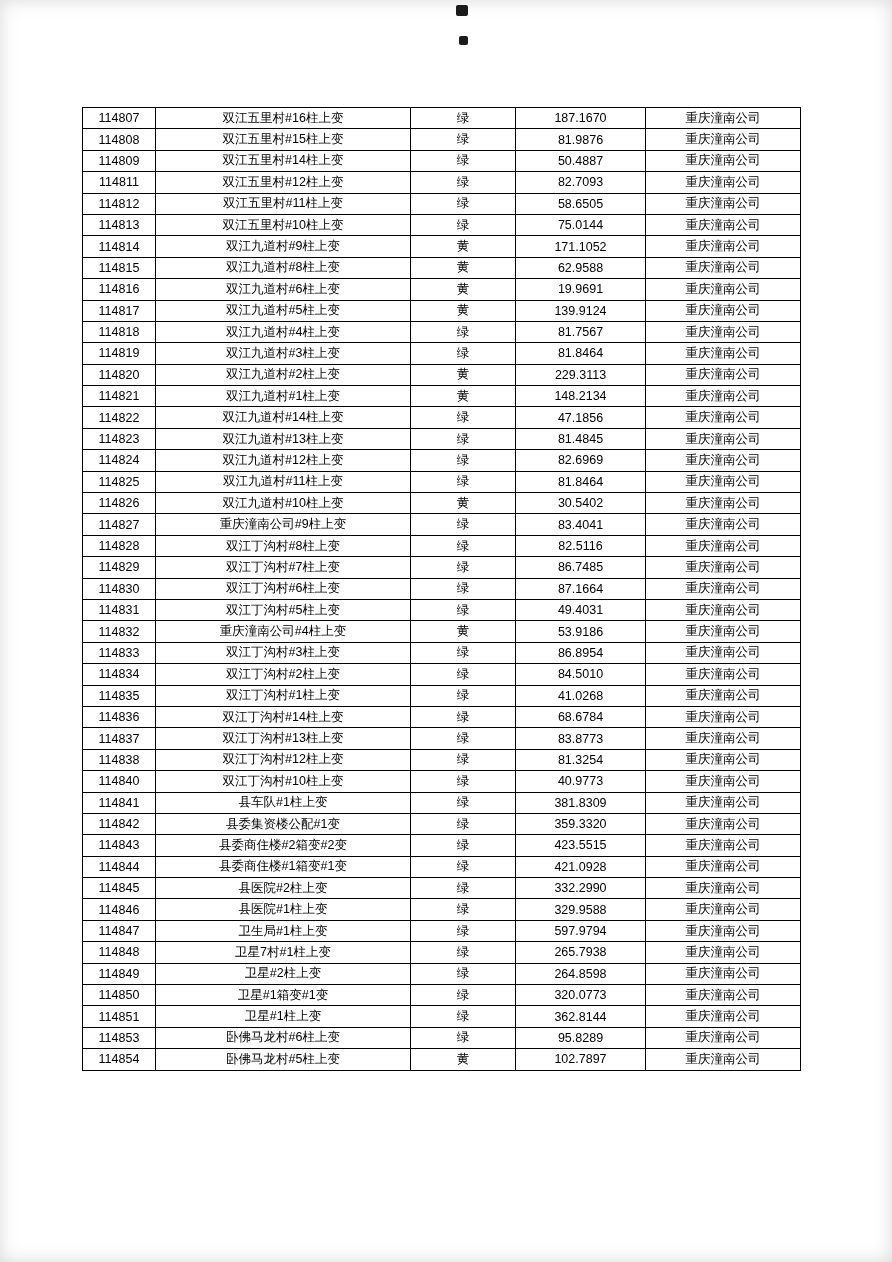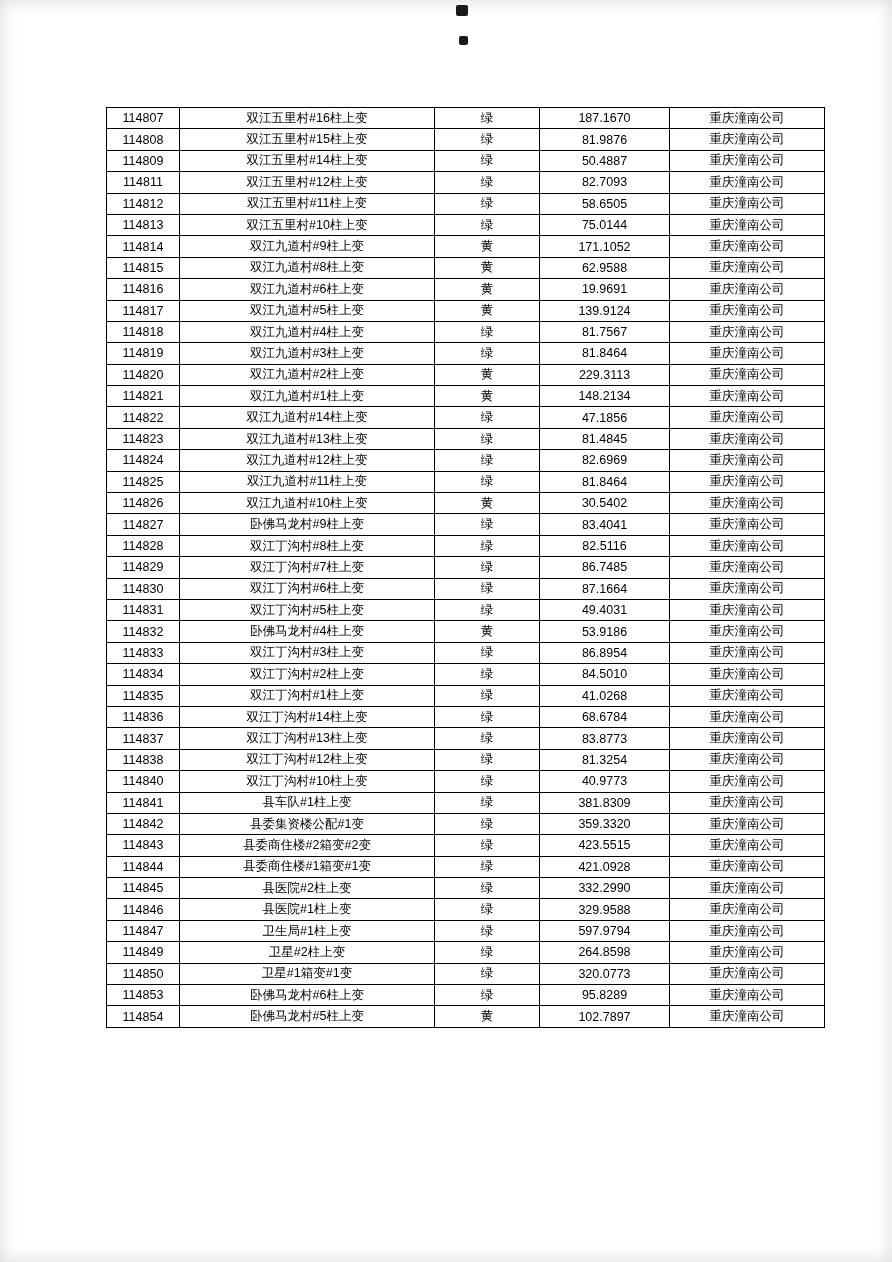--- a/index.html
+++ b/index.html
@@ -24,21 +24,20 @@
   .ink-mark.m1 { left: 456px; top: 5px;  width: 12px; height: 11px; }
   .ink-mark.m2 { left: 459px; top: 36px; width: 9px;  height: 9px;  }
 
   table.data-table {
     position: absolute;
     left: 82px;
     top: 107px;
     width: 718px;
     border-collapse: collapse;
     table-layout: fixed;
-    margin-left: 24px;
   }
   table.data-table td {
     border: 1px solid #000000;
     height: 20.4px;
     padding: 0 2px;
     text-align: center;
     vertical-align: middle;
     font-size: 12.5px;
     color: #000000;
     white-space: nowrap;
@@ -194,21 +193,21 @@
         </tr>
         <tr>
           <td>114826</td>
           <td>双江九道村#10柱上变</td>
           <td>黄</td>
           <td>30.5402</td>
           <td>重庆潼南公司</td>
         </tr>
         <tr>
           <td>114827</td>
-          <td>卧佛马龙村#9柱上变</td>
+          <td>重庆潼南公司#9柱上变</td>
           <td>绿</td>
           <td>83.4041</td>
           <td>重庆潼南公司</td>
         </tr>
         <tr>
           <td>114828</td>
           <td>双江丁沟村#8柱上变</td>
           <td>绿</td>
           <td>82.5116</td>
           <td>重庆潼南公司</td>
@@ -229,21 +228,21 @@
         </tr>
         <tr>
           <td>114831</td>
           <td>双江丁沟村#5柱上变</td>
           <td>绿</td>
           <td>49.4031</td>
           <td>重庆潼南公司</td>
         </tr>
         <tr>
           <td>114832</td>
-          <td>卧佛马龙村#4柱上变</td>
+          <td>重庆潼南公司#4柱上变</td>
           <td>黄</td>
           <td>53.9186</td>
           <td>重庆潼南公司</td>
         </tr>
         <tr>
           <td>114833</td>
           <td>双江丁沟村#3柱上变</td>
           <td>绿</td>
           <td>86.8954</td>
           <td>重庆潼南公司</td>
@@ -333,31 +332,45 @@
           <td>重庆潼南公司</td>
         </tr>
         <tr>
           <td>114847</td>
           <td>卫生局#1柱上变</td>
           <td>绿</td>
           <td>597.9794</td>
           <td>重庆潼南公司</td>
         </tr>
         <tr>
+          <td>114848</td>
+          <td>卫星7村#1柱上变</td>
+          <td>绿</td>
+          <td>265.7938</td>
+          <td>重庆潼南公司</td>
+        </tr>
+        <tr>
           <td>114849</td>
           <td>卫星#2柱上变</td>
           <td>绿</td>
           <td>264.8598</td>
           <td>重庆潼南公司</td>
         </tr>
         <tr>
           <td>114850</td>
           <td>卫星#1箱变#1变</td>
           <td>绿</td>
           <td>320.0773</td>
+          <td>重庆潼南公司</td>
+        </tr>
+        <tr>
+          <td>114851</td>
+          <td>卫星#1柱上变</td>
+          <td>绿</td>
+          <td>362.8144</td>
           <td>重庆潼南公司</td>
         </tr>
         <tr>
           <td>114853</td>
           <td>卧佛马龙村#6柱上变</td>
           <td>绿</td>
           <td>95.8289</td>
           <td>重庆潼南公司</td>
         </tr>
         <tr>

